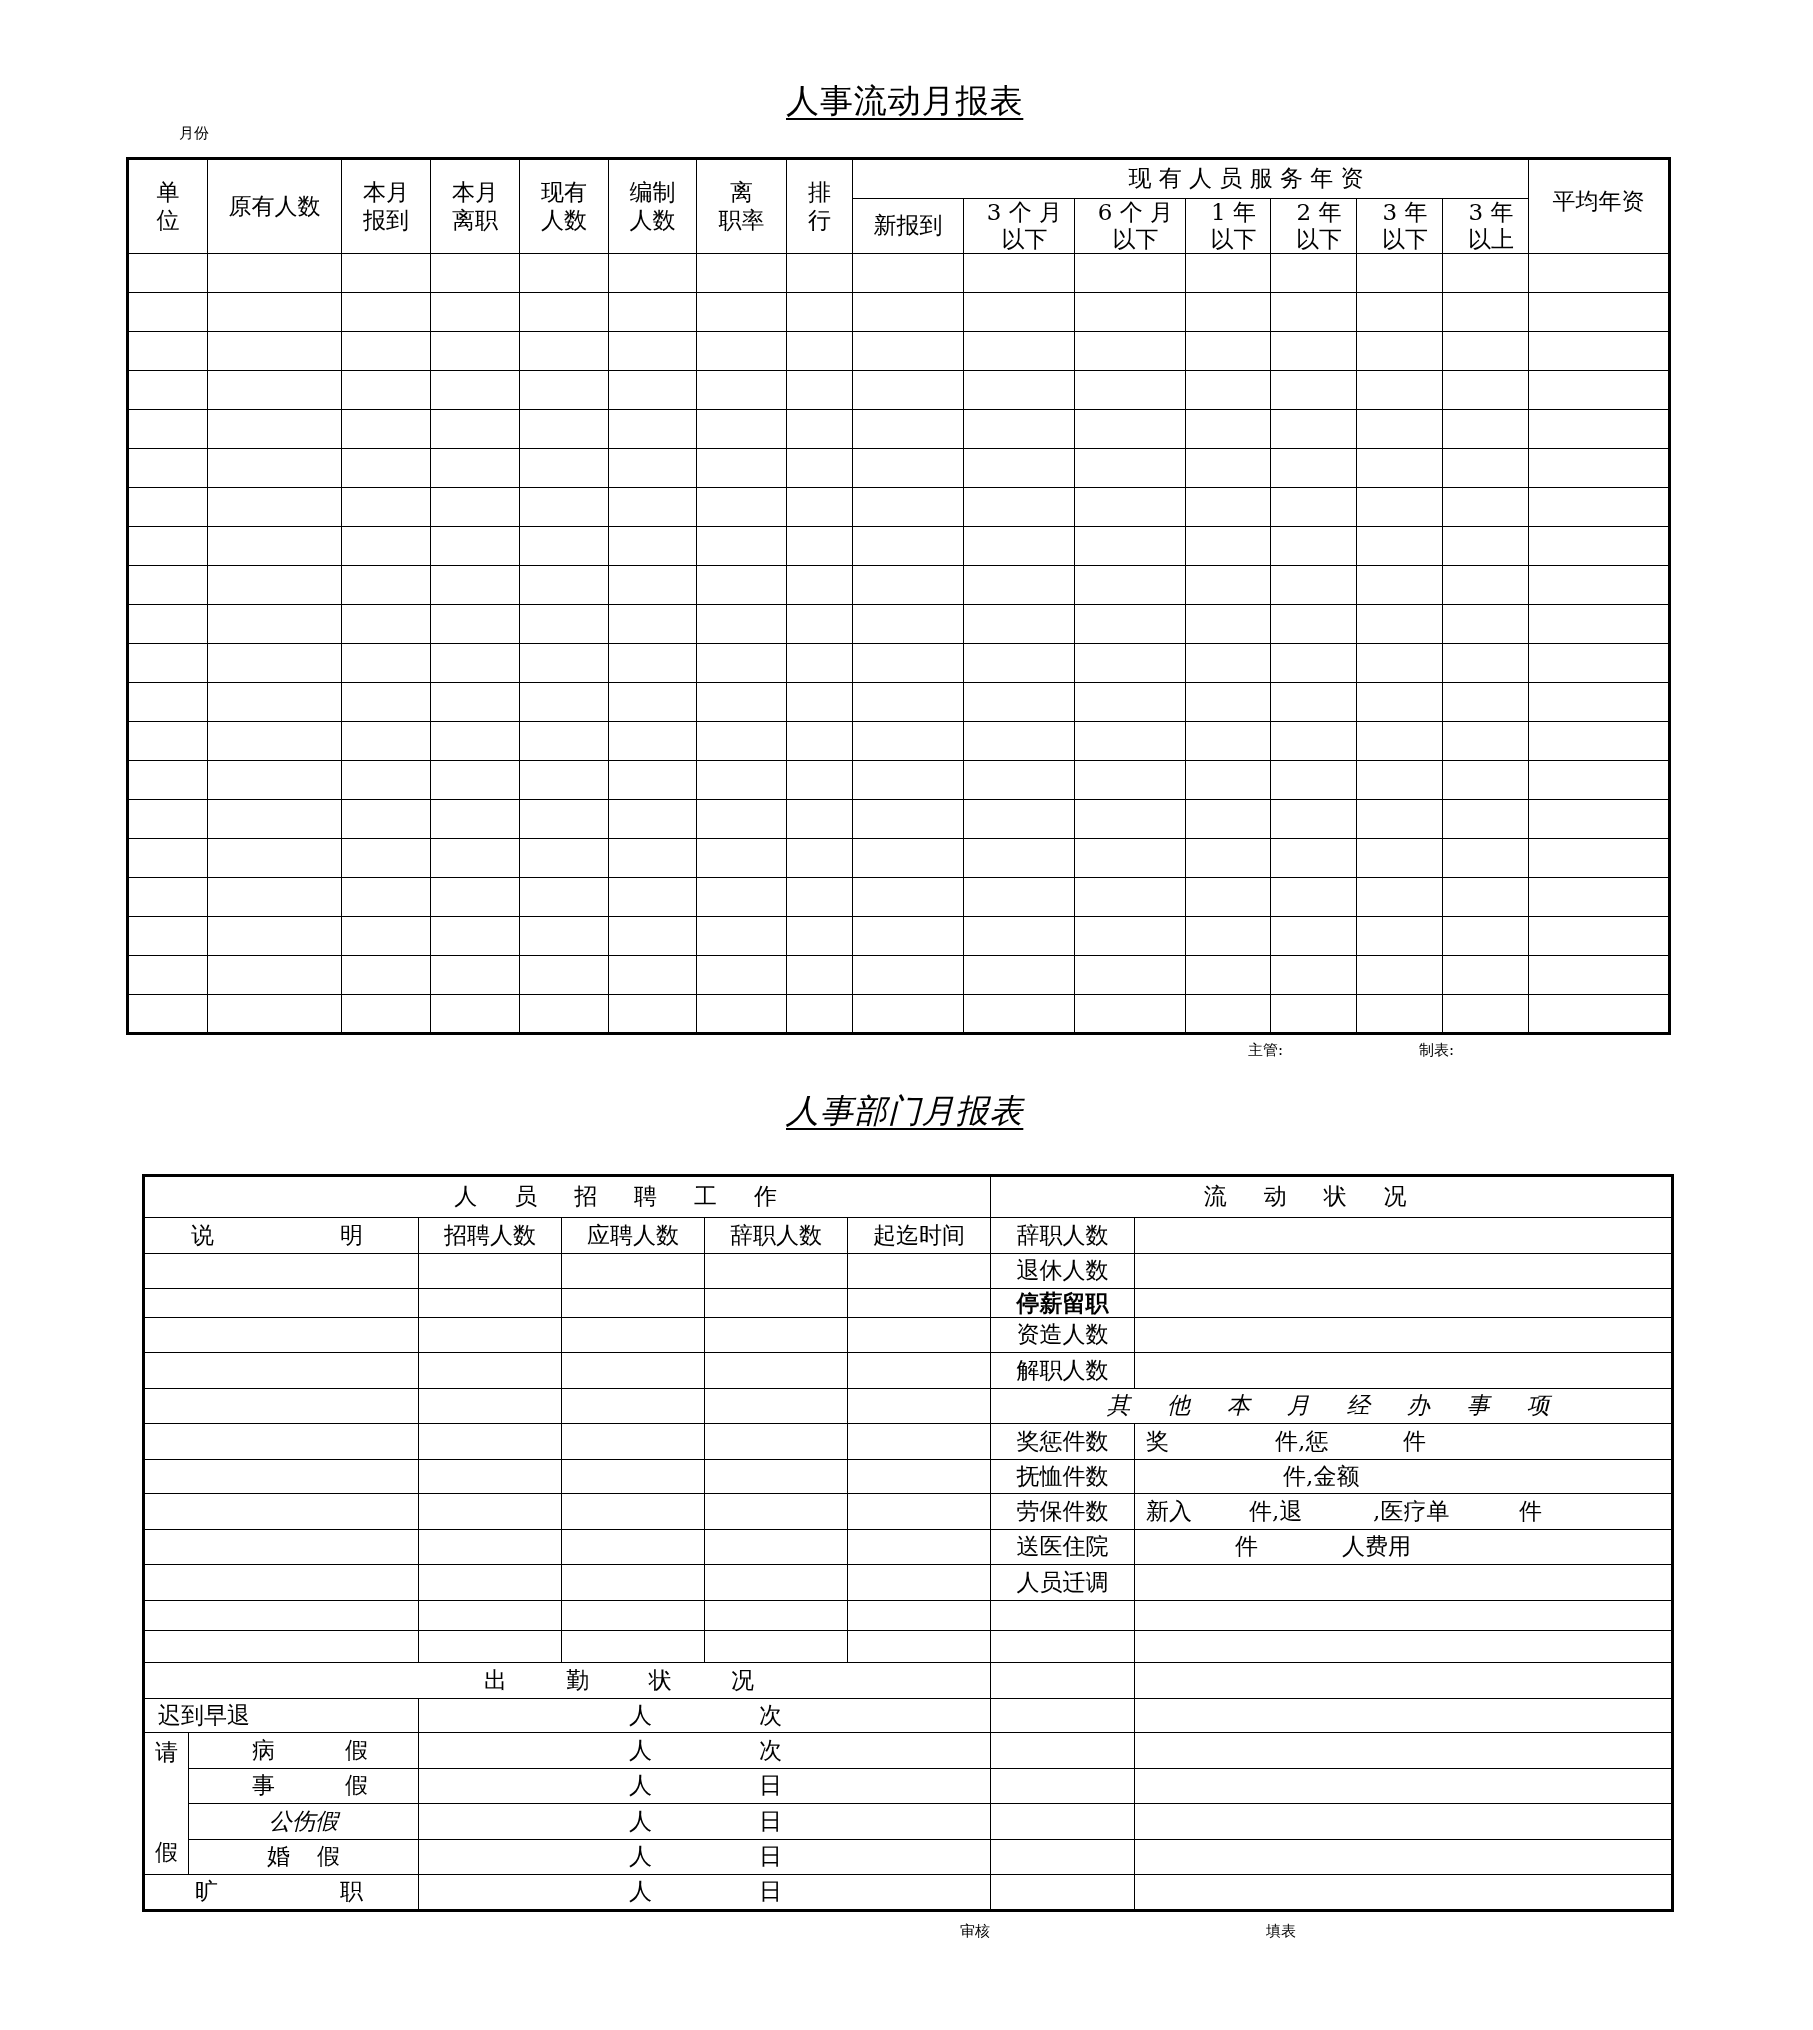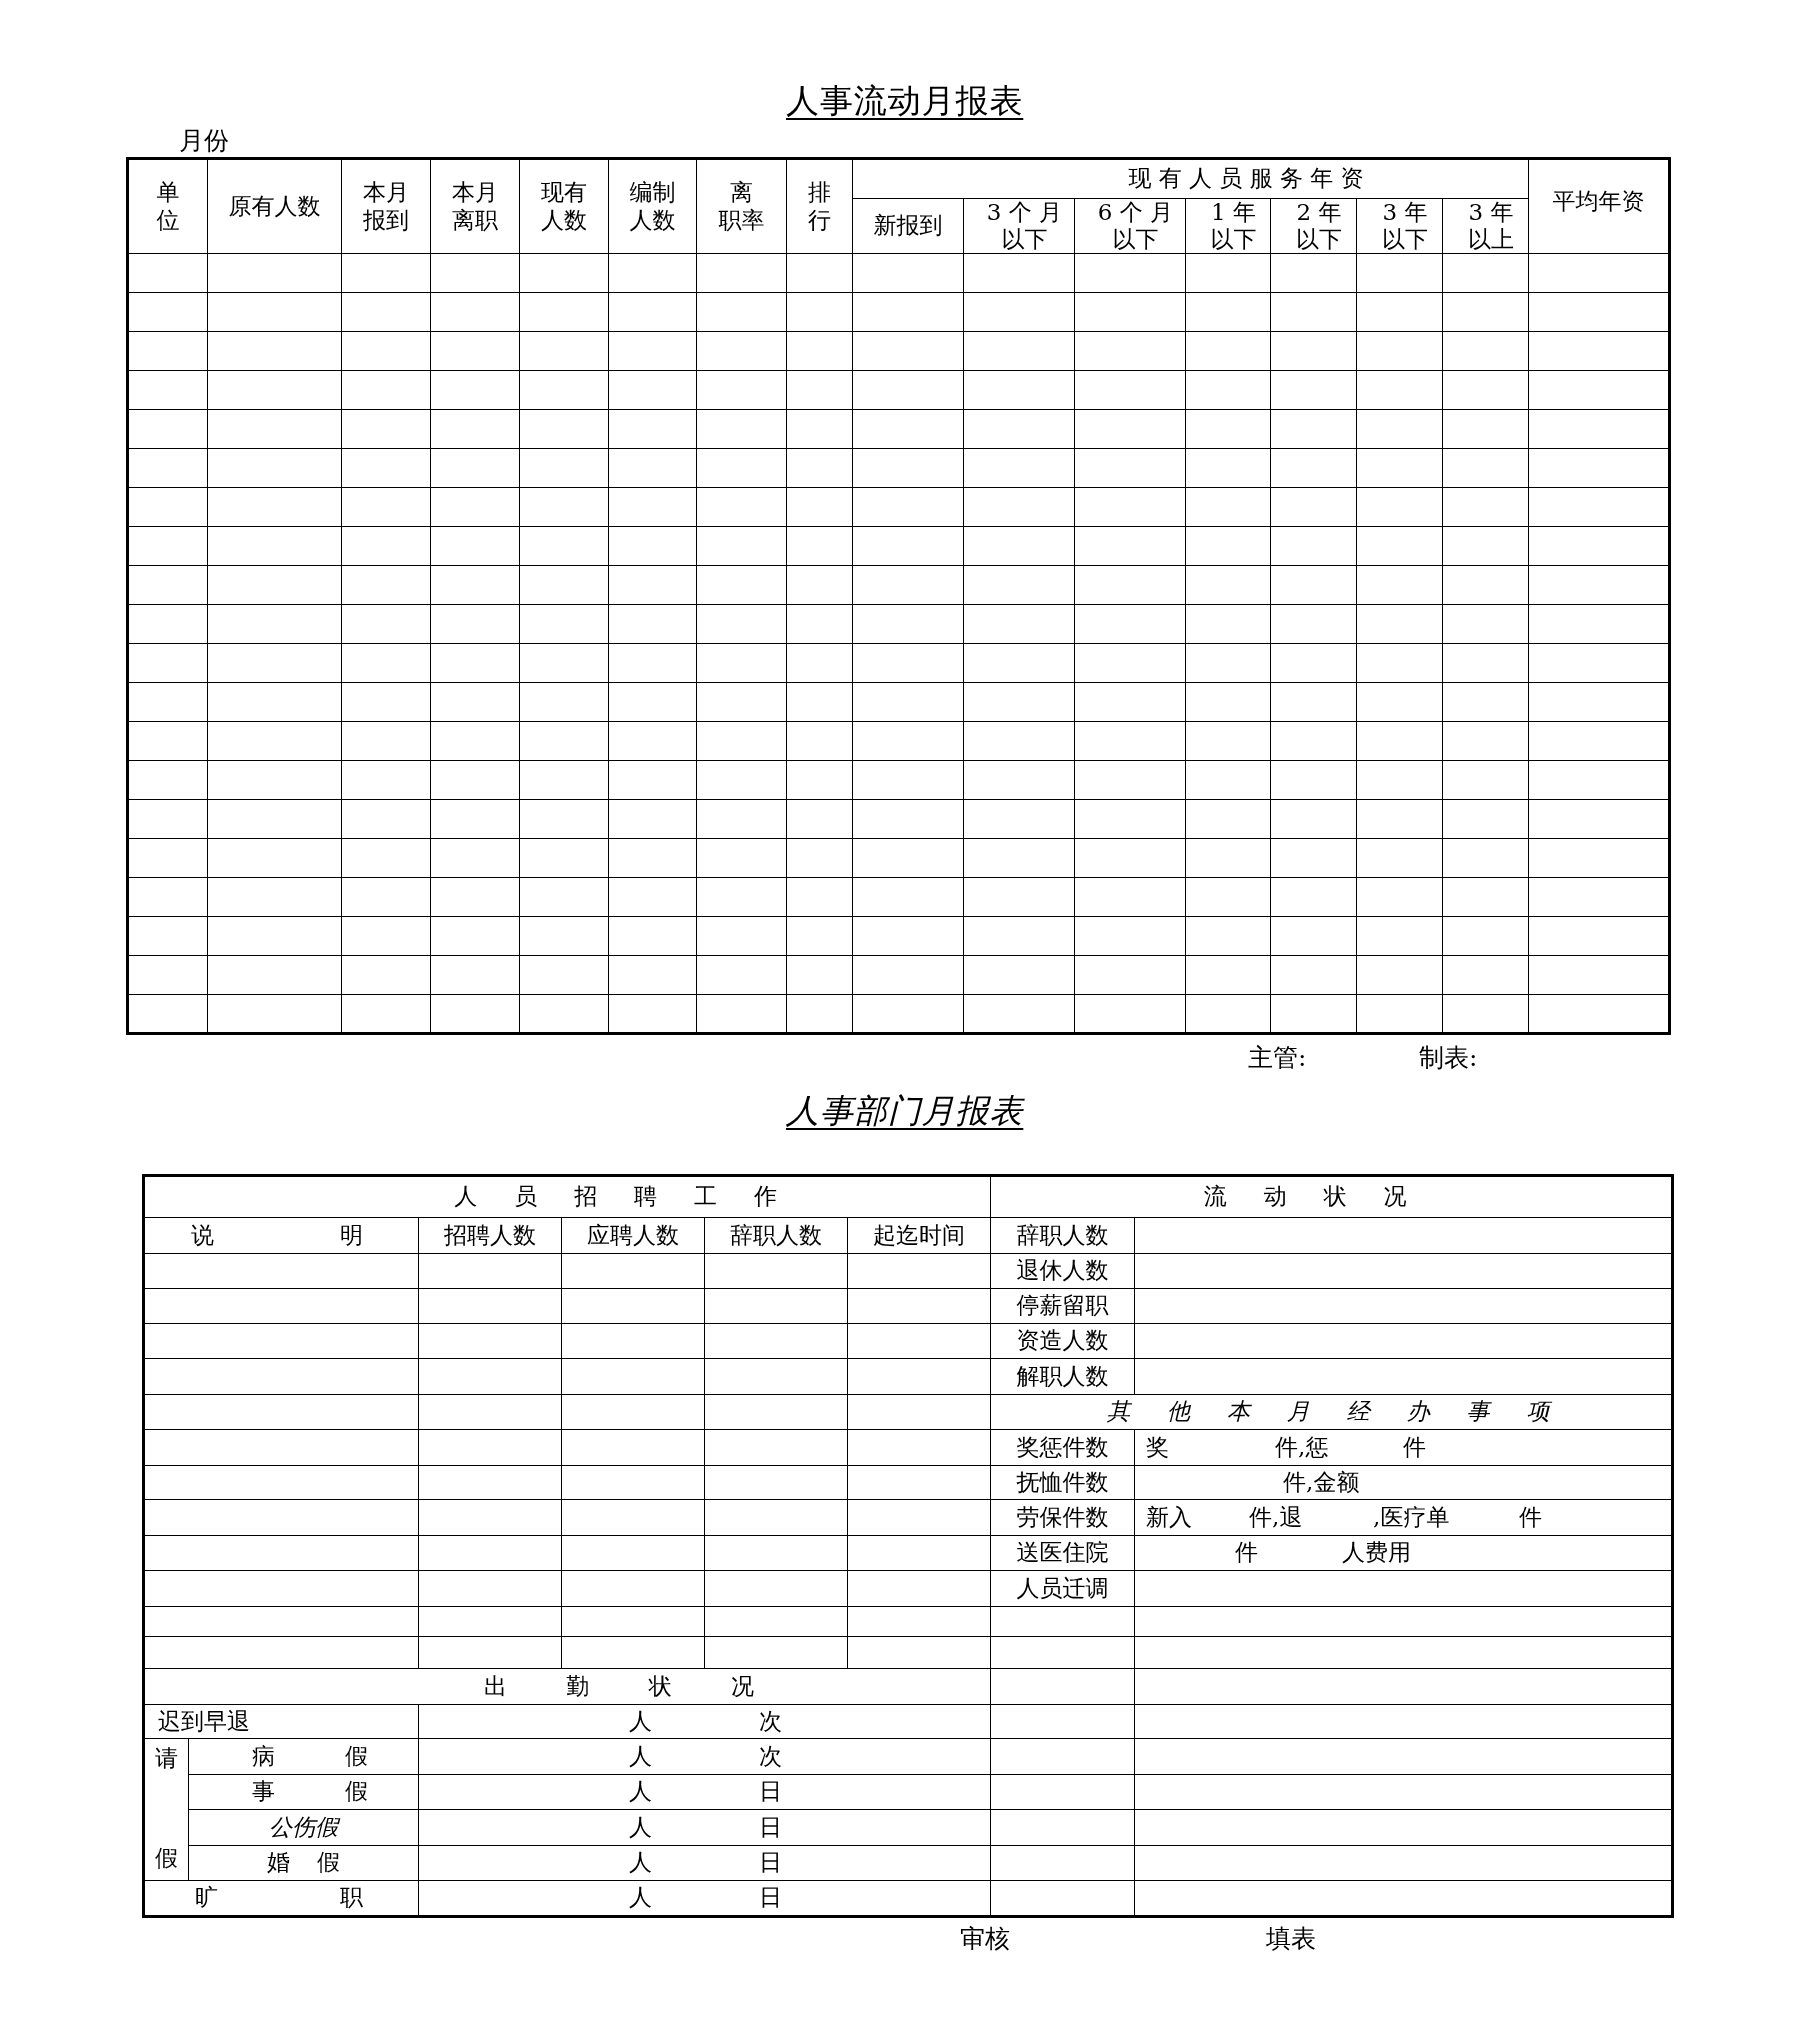--- a/index.html
+++ b/index.html
@@ -1,21 +1,21 @@
 <!DOCTYPE html>
 <html style="font-size:14.8px"><head>
 <meta charset="utf-8">
 <style>
   html, body { margin:0; padding:0; background:#ffffff; }
   body { width:1814px; height:2030px; position:relative; overflow:hidden;
          font-family:"DejaVu Serif","Liberation Serif",serif; color:#000; }
   .abs { position:absolute; }
   .title { font-size:33px; text-decoration:underline; text-underline-offset:5.5px; text-decoration-thickness:1.8px;
            letter-spacing:0.9px; white-space:nowrap; font-family:"DejaVu Sans","Liberation Sans",sans-serif; }
-  .label { font-size:25px; white-space:nowrap; }
+  .label { font-size:15px; white-space:nowrap; }
   table.grid { position:absolute; border-collapse:collapse; table-layout:fixed; border:3.7px solid #000; }
   table.grid td { border:1.8px solid #000; padding:0; font-size:23px; text-align:center; vertical-align:middle;
                   line-height:1.2; overflow:hidden; white-space:nowrap; }
   .hdr-stack { line-height:31px; }
   .sp { letter-spacing:14.8px; }
   .sp2 { letter-spacing:26px; }
   .left { text-align:left !important; padding-left:13px !important; }
   .wrap { white-space:normal !important; text-align:center; padding-left:11px !important; line-height:27px !important; }
   .spread { display:flex; justify-content:space-between; padding:0 52px 0 52px; }
   .unitrow { position:relative; height:100%; }
@@ -515,21 +515,21 @@
     <tbody id="r2-body">
       <tr style="height: 35px;">
         <td colspan="2"></td>
         <td></td>
         <td></td>
         <td></td>
         <td></td>
         <td>退休人数</td>
         <td></td>
       </tr>
-      <tr style="height: 35px;">
+      <tr style="height: 29px; font-weight: bold;">
         <td colspan="2"></td>
         <td></td>
         <td></td>
         <td></td>
         <td></td>
         <td>停薪留职</td>
         <td></td>
       </tr>
       <tr style="height: 35px;">
         <td colspan="2"></td>

